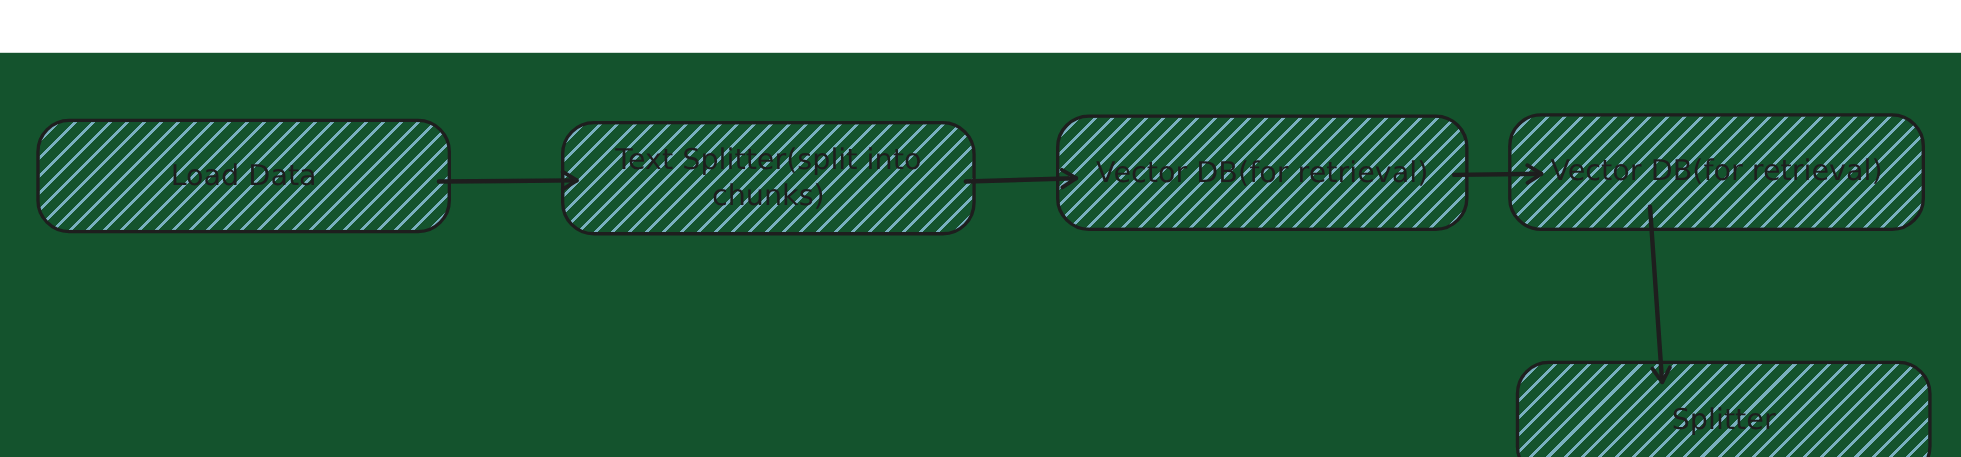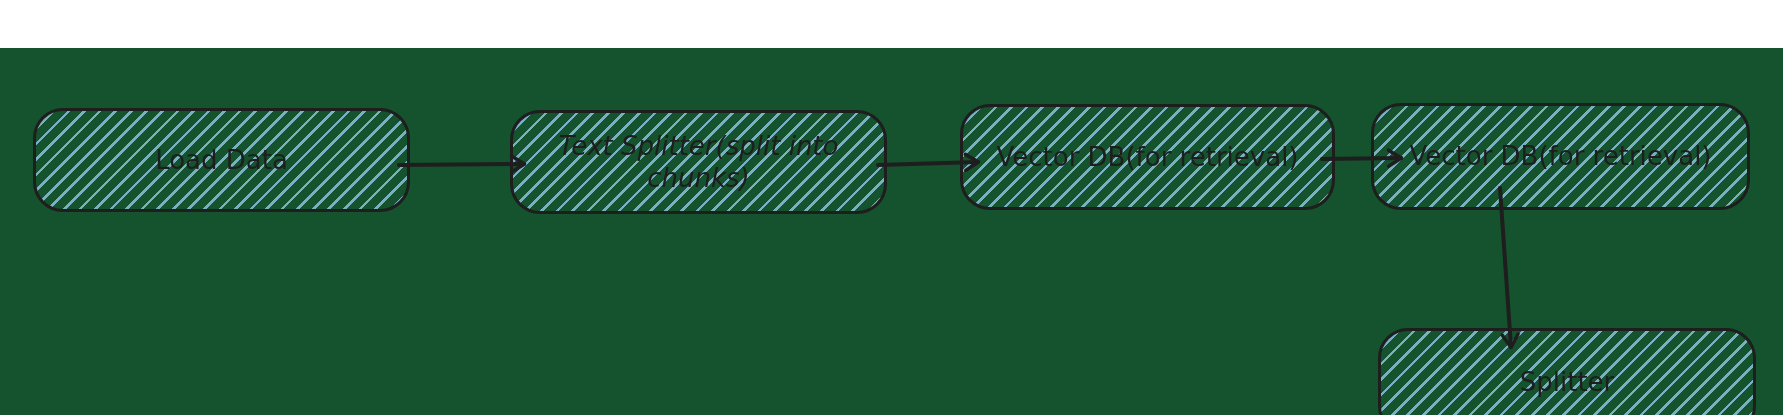--- a/index.html
+++ b/index.html
@@ -27,21 +27,21 @@
     background-image: repeating-linear-gradient(
       135deg,
       rgba(165, 216, 255, 0.70) 0px,
       rgba(165, 216, 255, 0.70) 2.6px,
       transparent 2.6px,
       transparent 11px
     );
   }
   .node .label { display: inline-block; padding: 0 14px; }
   #node-load-data     { left: 33px;   top: 60px;  width: 377px; height: 104px; }
-  #node-text-splitter { left: 510px;  top: 62px;  width: 377px; height: 104px; font-style: italic; }
+  #node-text-splitter { left: 510px;  top: 62px;  width: 377px; height: 104px; }
   #node-text-splitter .label { max-width: 345px; }
   #node-vector-db-1   { left: 960px;  top: 56px;  width: 375px; height: 106px; }
   #node-vector-db-2   { left: 1371px; top: 55px;  width: 379px; height: 107px; }
   #node-retriever     { left: 1378px; top: 280px; width: 378px; height: 108px; }
   .edges {
     position: absolute;
     left: 0; top: 0;
     width: 1783px;
     height: 415px;
     pointer-events: none;

